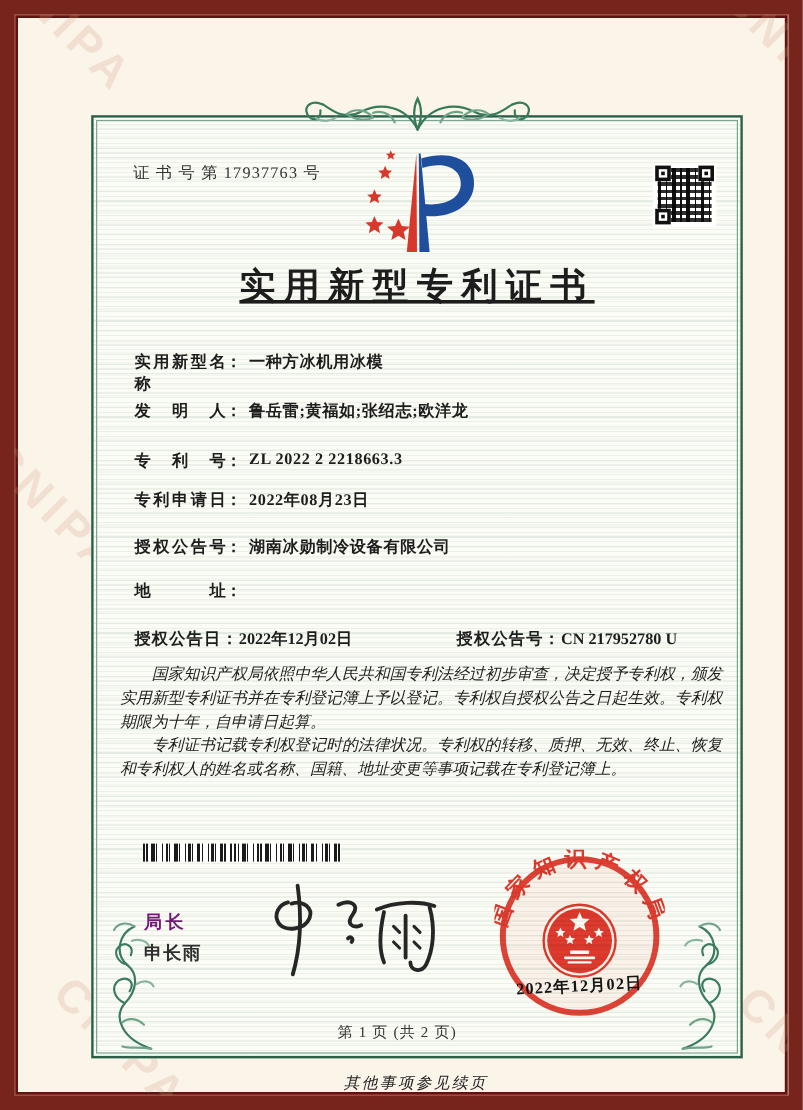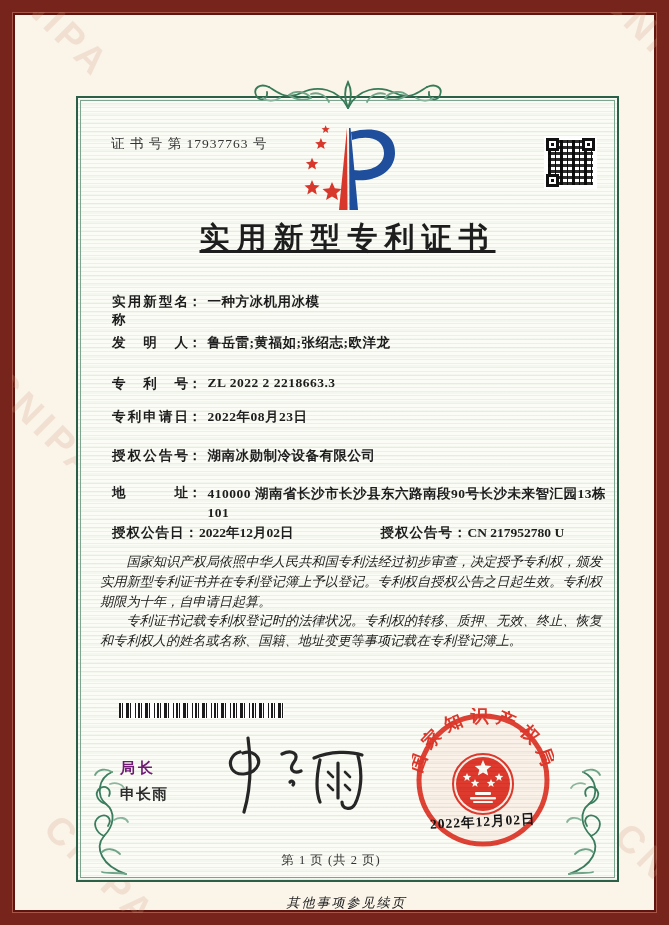--- a/index.html
+++ b/index.html
@@ -166,21 +166,20 @@
     <span class="val">2022年08月23日</span>
   </div>
   <div class="abs row" style="top:435px;">
     <span class="lab">授权公告号</span>
       <span class="colon">：</span>
     <span class="val">湖南冰勋制冷设备有限公司</span>
   </div>
   <div class="abs row" style="top:472px;">
     <span class="lab">地址</span>
       <span class="colon">：</span>
-    <span class="val wrap">410000 湖南省长沙市长沙县东六路南段90号长沙未来智汇园13栋101</span>
   </div>
   <div class="abs grantrow">
     <div>
       <b>授权公告日</b><b>：</b><span style="font-weight:600;">2022年12月02日</span>
     </div>
     <div class="g2">
       <b>授权公告号</b><b>：</b><span style="font-weight:600;">CN 217952780 U</span>
     </div>
   </div>
 

